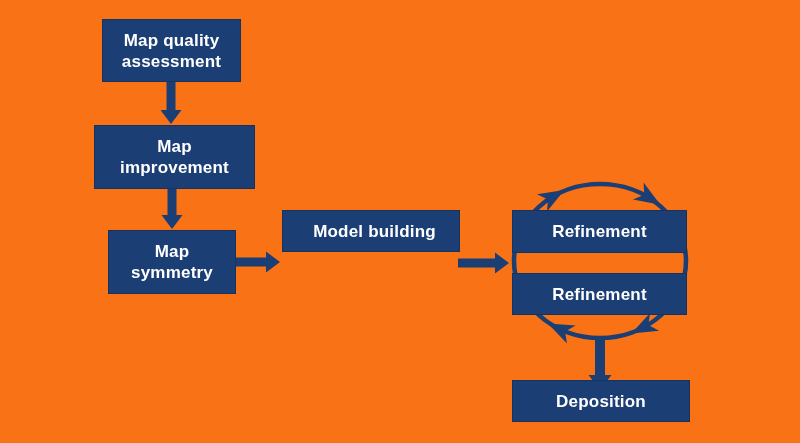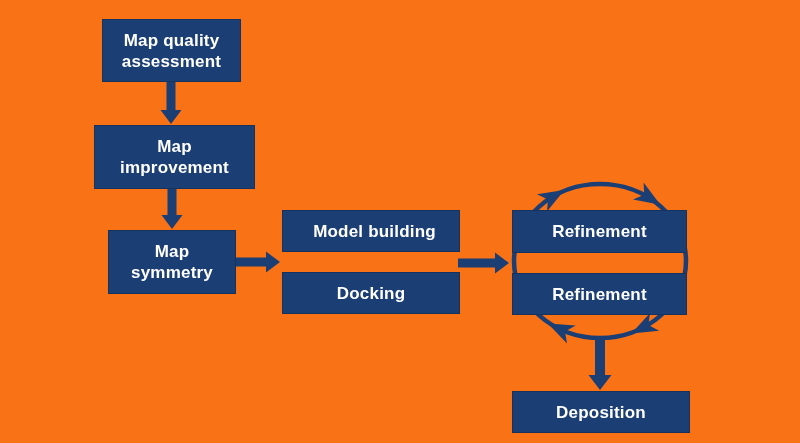--- a/index.html
+++ b/index.html
@@ -36,21 +36,21 @@
     white-space: pre-line;
     letter-spacing: 0.2px;
   }
   .n1 { left:102px; top:19px;  width:139px; height:63px; }
   .n2 { left:94px;  top:125px; width:161px; height:64px; }
   .n3 { left:108px; top:230px; width:128px; height:64px; }
   .n4 { left:282px; top:210px; width:178px; height:42px;padding-left:7px; }
   .n5 { left:282px; top:272px; width:178px; height:42px; }
   .n6 { left:512px; top:210px; width:175px; height:43px; }
   .n7 { left:512px; top:273px; width:175px; height:42px; }
-  .n8 { left:512px; top:391px; width:178px; height:42px; }
+  .n8 { left:512px; top:380px; width:178px; height:42px; }
   .connector { fill: #1b3e74; }
   .cycle-ring { fill: none; stroke: #1b3e74; stroke-width: 4.5px; }
 </style>
 </head>
 <body>
 
 <div class="canvas">
 
   <svg class="layer" width="800" height="443" viewBox="0 0 800 443">
 
@@ -68,18 +68,17 @@
     <path class="connector" d="M 595 336 L 605 336 L 605 375 L 611.5 375 L 600 390 L 588.5 375 L 595 375 Z"></path>
   </svg>
 
   <div class="node n1">Map quality
 assessment</div>
   <div class="node n2">Map
 improvement</div>
   <div class="node n3">Map
 symmetry</div>
   <div class="node n4">Model building</div>
-  <div class="node n5">Docking</div>
   <div class="node n6">Refinement</div>
   <div class="node n7">Refinement</div>
   <div class="node n8">Deposition</div>
 
 </div>
 
 </body></html>

